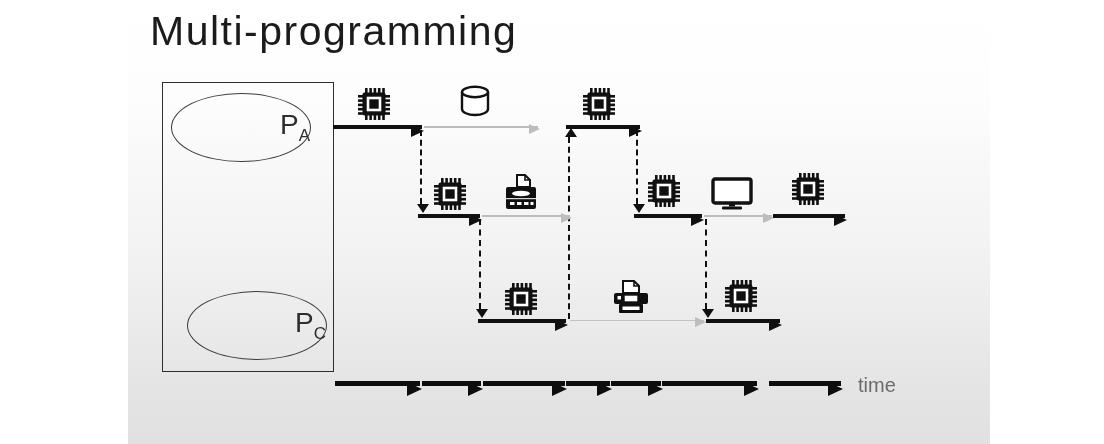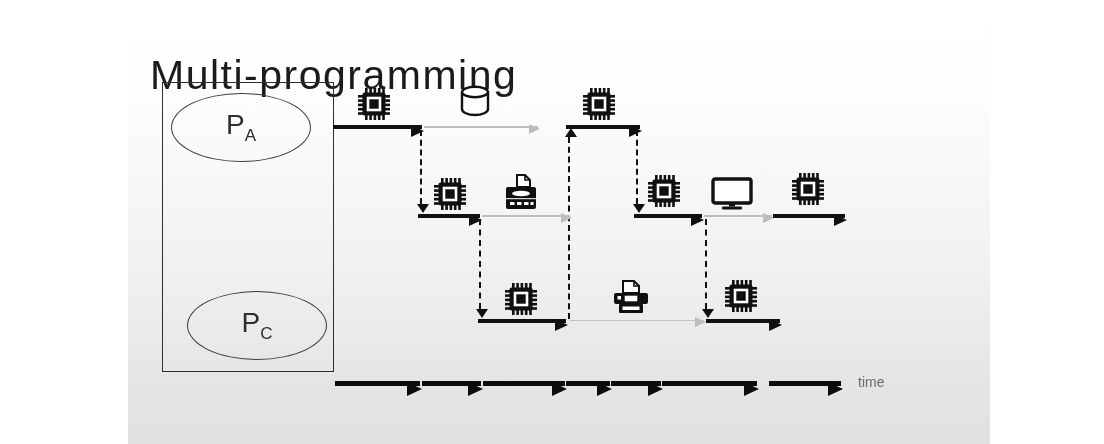--- a/index.html
+++ b/index.html
@@ -2,25 +2,25 @@
 <html><head>
 <meta charset="utf-8">
 <style>
   html,body{margin:0;padding:0;}
   body{width:1104px;height:444px;background:#ffffff;position:relative;overflow:hidden;
        font-family:"Liberation Sans",sans-serif;color:#1c1c1c;}
   .stage{position:absolute;left:0;top:0;width:1104px;height:444px;}
   .slide-bg{position:absolute;left:128px;top:0;width:862px;height:444px;
     background:linear-gradient(180deg,#ffffff 0%,#fdfdfd 22%,#f1f1f1 60%,#e4e4e4 88%,#e1e1e1 100%);}
   .title{position:absolute;left:150px;top:8px;font-size:41px;letter-spacing:1.5px;
-         font-weight:400;color:#1b1b1b;margin-top:44px;}
+         font-weight:400;color:#1b1b1b;}
   .memory-box{position:absolute;left:162px;top:82px;width:170px;height:288px;
               border:1.6px solid #2f2f2f;background:transparent;}
   .proc-ellipse{position:absolute;width:138px;height:67px;border:1.6px solid #3c3c3c;
-                border-radius:50%;display:flex;align-items:center;justify-content:center;}
+                border-radius:50%;display:flex;align-items:center;justify-content:flex-end;}
   .proc-label{font-size:28px;color:#2e2e2e;}
   .proc-sub{font-size:17px;vertical-align:-7px;}
   .memory-label{position:absolute;left:162px;top:371px;width:170px;text-align:center;
                 font-size:17px;color:#1e1e1e;}
   
   .harrow{position:absolute;height:0;border-top:4px solid #101010;}
   .harrow::after{content:"";position:absolute;right:-2px;top:-4px;width:0;height:0;
     border-left:13px solid #101010;border-top:6px solid transparent;border-bottom:6px solid transparent;}
   .harrow.gray{border-top:2px solid #bdbdbd;}
   .harrow.gray::after{top:-4px;border-left:11px solid #bdbdbd;
@@ -29,21 +29,21 @@
   .harrow.time{border-top:5px solid #0d0d0d;}
   .harrow.time::after{top:-4.5px;border-left:15px solid #0d0d0d;
     border-top:7px solid transparent;border-bottom:7px solid transparent;}
   
   .vdash{position:absolute;width:0;border-left:2.2px dashed #101010;}
   .vdash.down::after{content:"";position:absolute;bottom:-9px;left:-4.9px;width:0;height:0;
     border-top:9px solid #101010;border-left:6px solid transparent;border-right:6px solid transparent;}
   .vdash.up::before{content:"";position:absolute;top:-9px;left:-4.9px;width:0;height:0;
     border-bottom:9px solid #101010;border-left:6px solid transparent;border-right:6px solid transparent;}
   .icon{position:absolute;display:block;line-height:0;}
-  .time-label{position:absolute;left:858px;top:374px;font-size:14px;color:#6b6b6b;}
+  .time-label{position:absolute;left:858px;top:374px;font-size:20px;color:#6b6b6b;}
 </style>
 </head>
 <body>
 
 <div class="stage">
   <div class="slide-bg"></div>
 
   <div class="title">Multi-programming</div>
 
   <div class="memory-box"></div>

